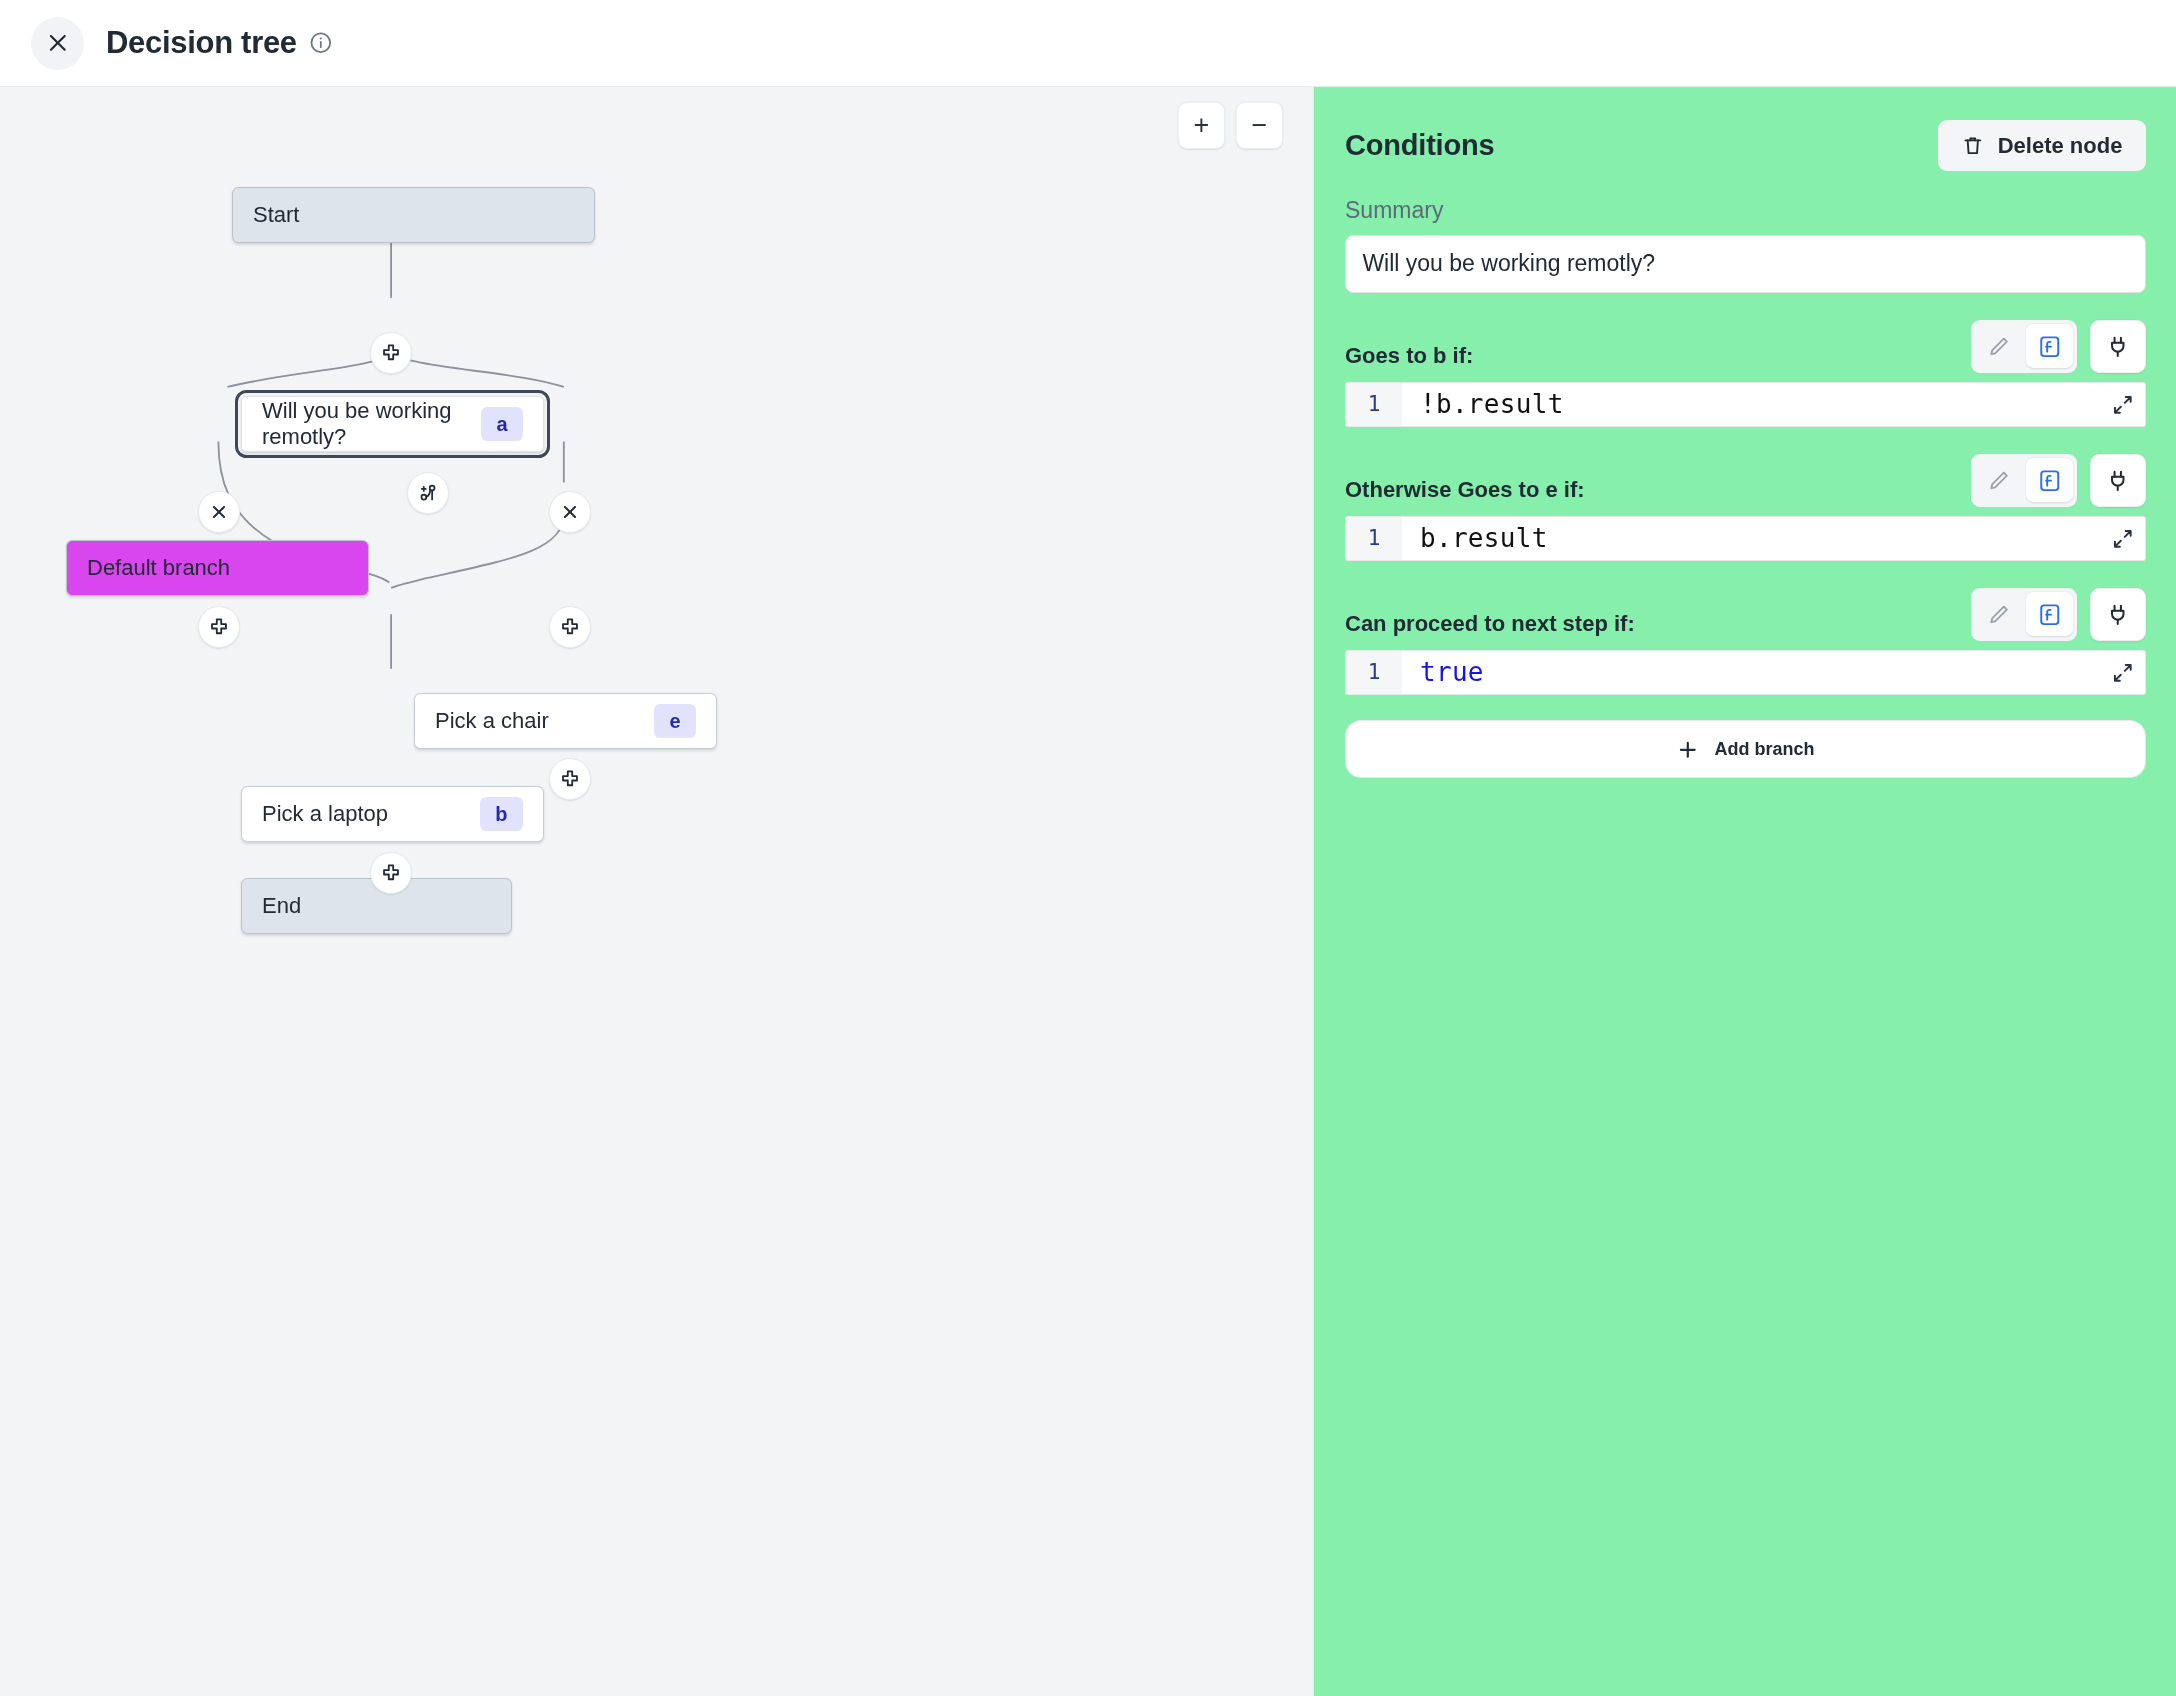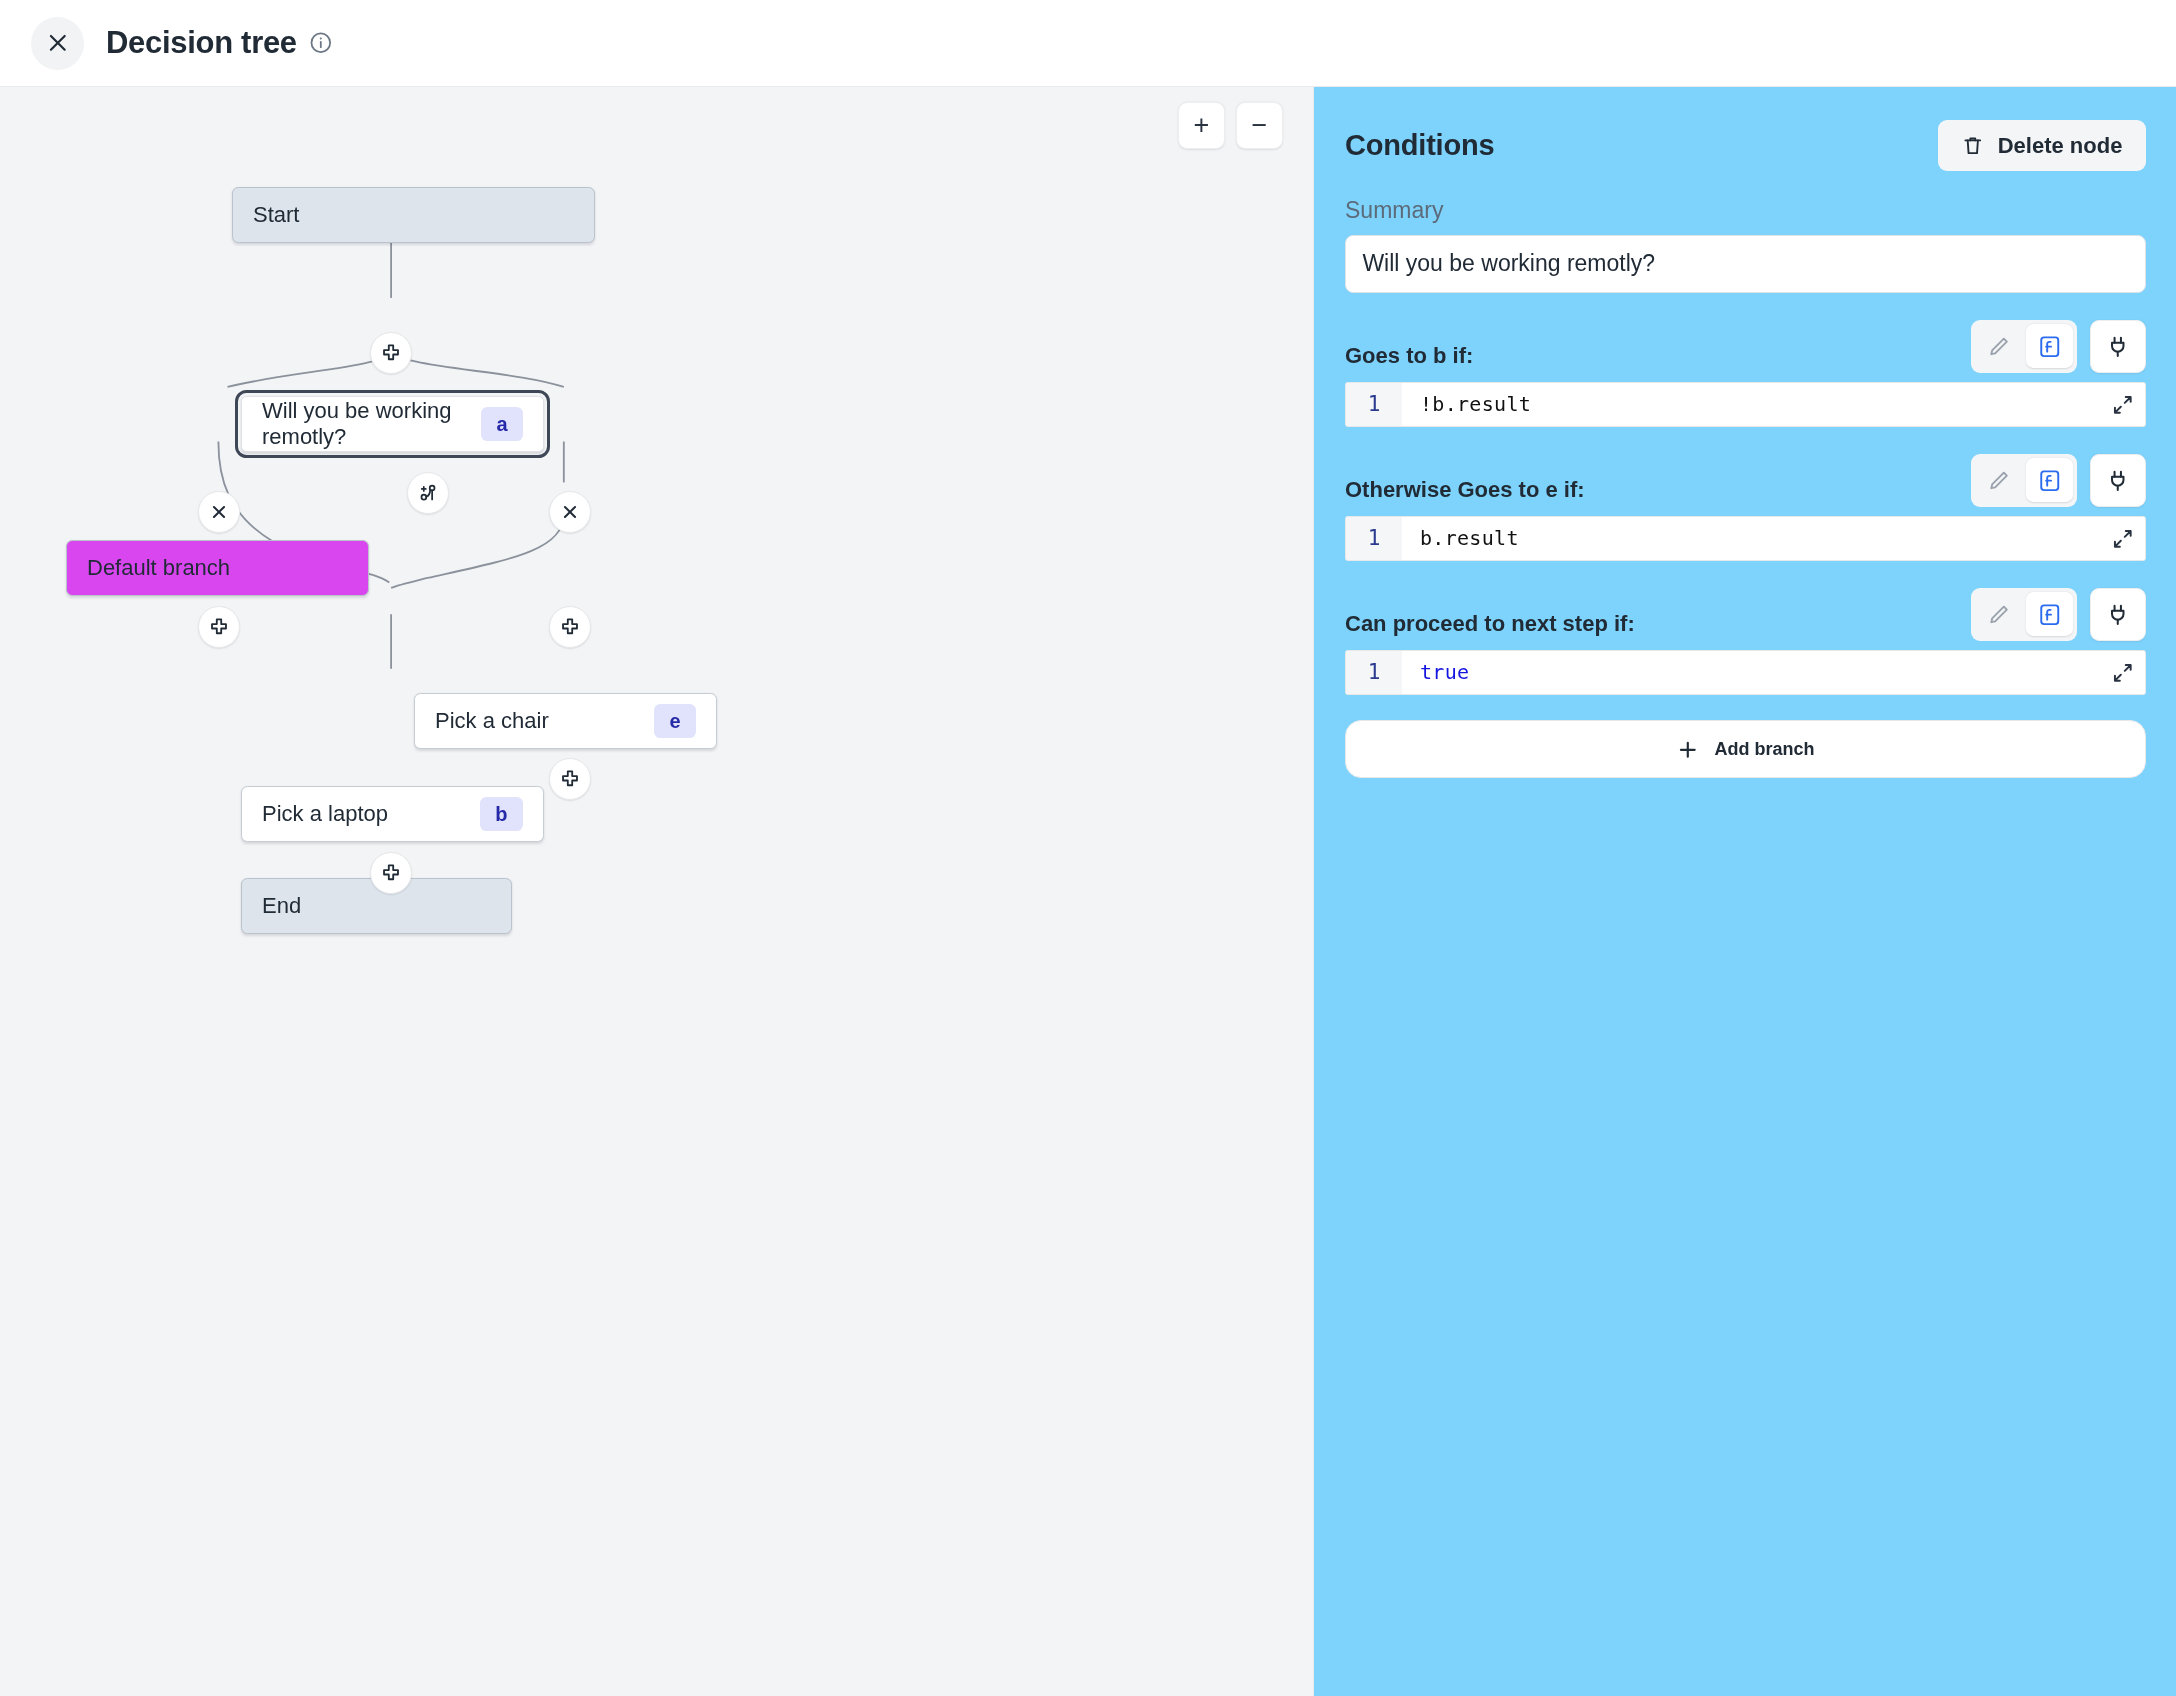--- a/index.html
+++ b/index.html
@@ -128,21 +128,21 @@
     box-shadow: 0 0.9px 1.8px rgba(16,24,40,.10);
     display: flex; align-items: center; justify-content: center;
     cursor: pointer;
     z-index: 6;
   }
   .handle svg { width: 22px; height: 22px; }
 
   
   .panel {
     width: 863px; height: 1609px;
-    background: #7dd3fc;
+    background: #86efac;
     padding: 33px 31px 0 31px;
     position: relative;
   }
   .panel-head {
     display: flex; align-items: center; justify-content: space-between;
     margin-bottom: 25.5px;
   }
   .panel-title {
     font-size: 29px; font-weight: bold; color: #212b36;
     letter-spacing: -0.2px;
@@ -219,21 +219,21 @@
     width: 56px; flex: none;
     background: #f5f6f7;
     color: #2b3a8f;
     font-family: "DejaVu Sans Mono", monospace;
     font-size: 21px;
     display: flex; align-items: center; justify-content: center;
   }
   .code {
     flex: 1;
     font-family: "DejaVu Sans Mono", monospace;
-    font-size: 20px;
+    font-size: 26px;
     color: #111111;
     display: flex; align-items: center;
     padding-left: 18px;
     letter-spacing: 0.3px;
   }
   .code.kw { color: #1515e0; }
   .expand-btn {
     position: absolute; right: 1.8px; top: 50%;
     transform: translateY(-50%);
     width: 40px; height: 40px;

